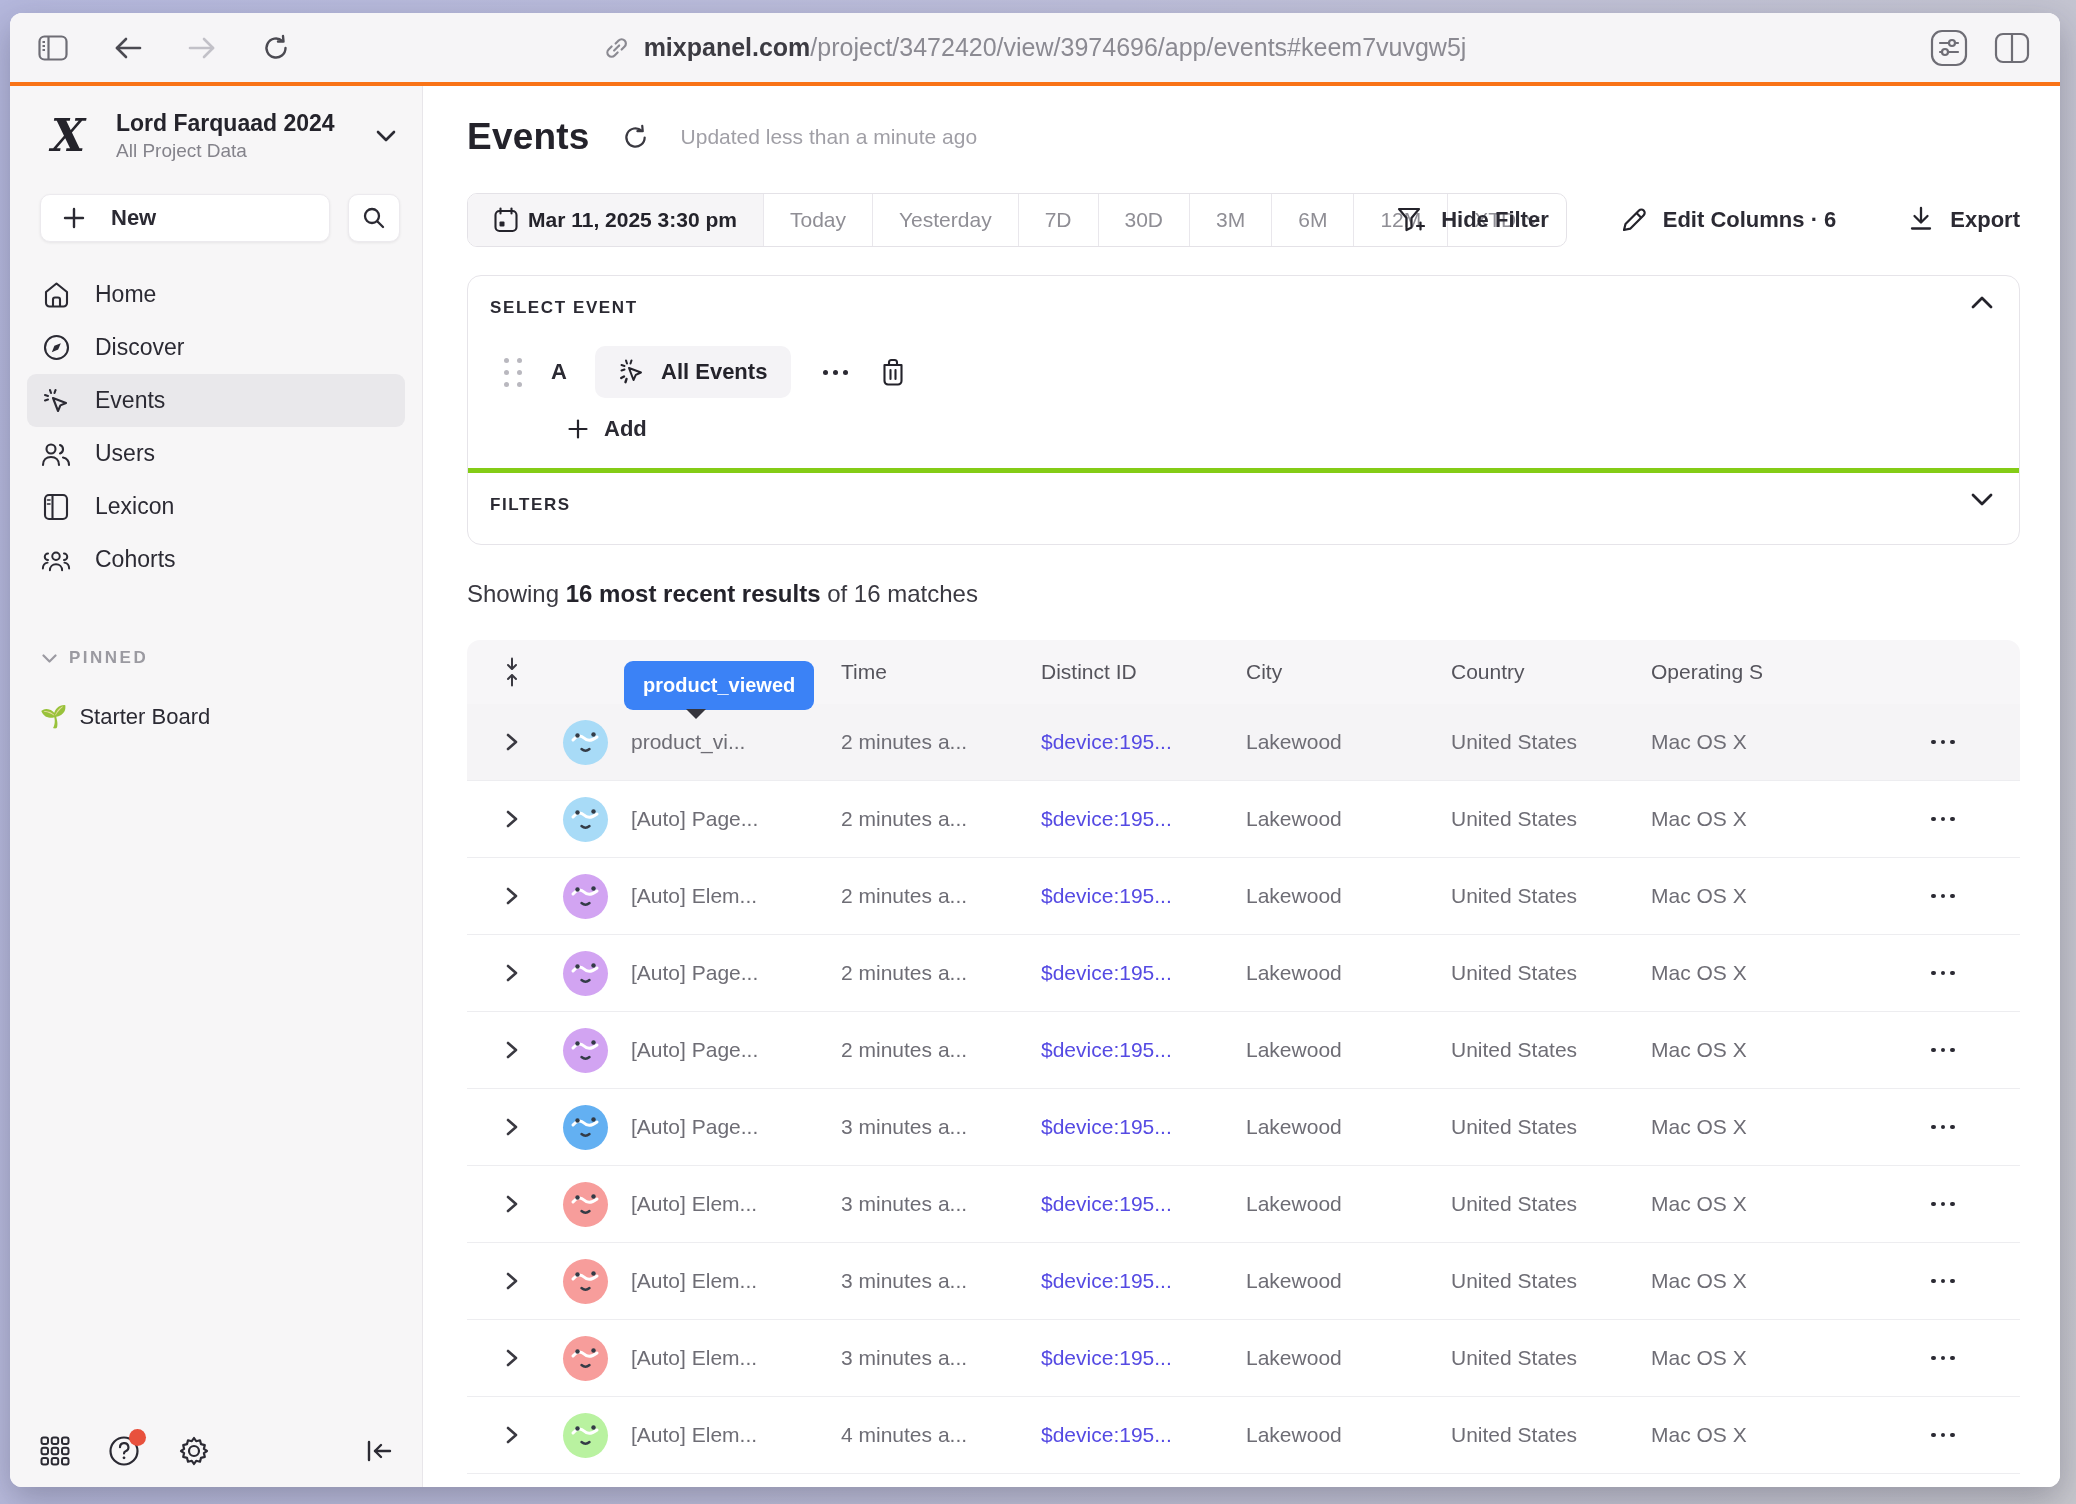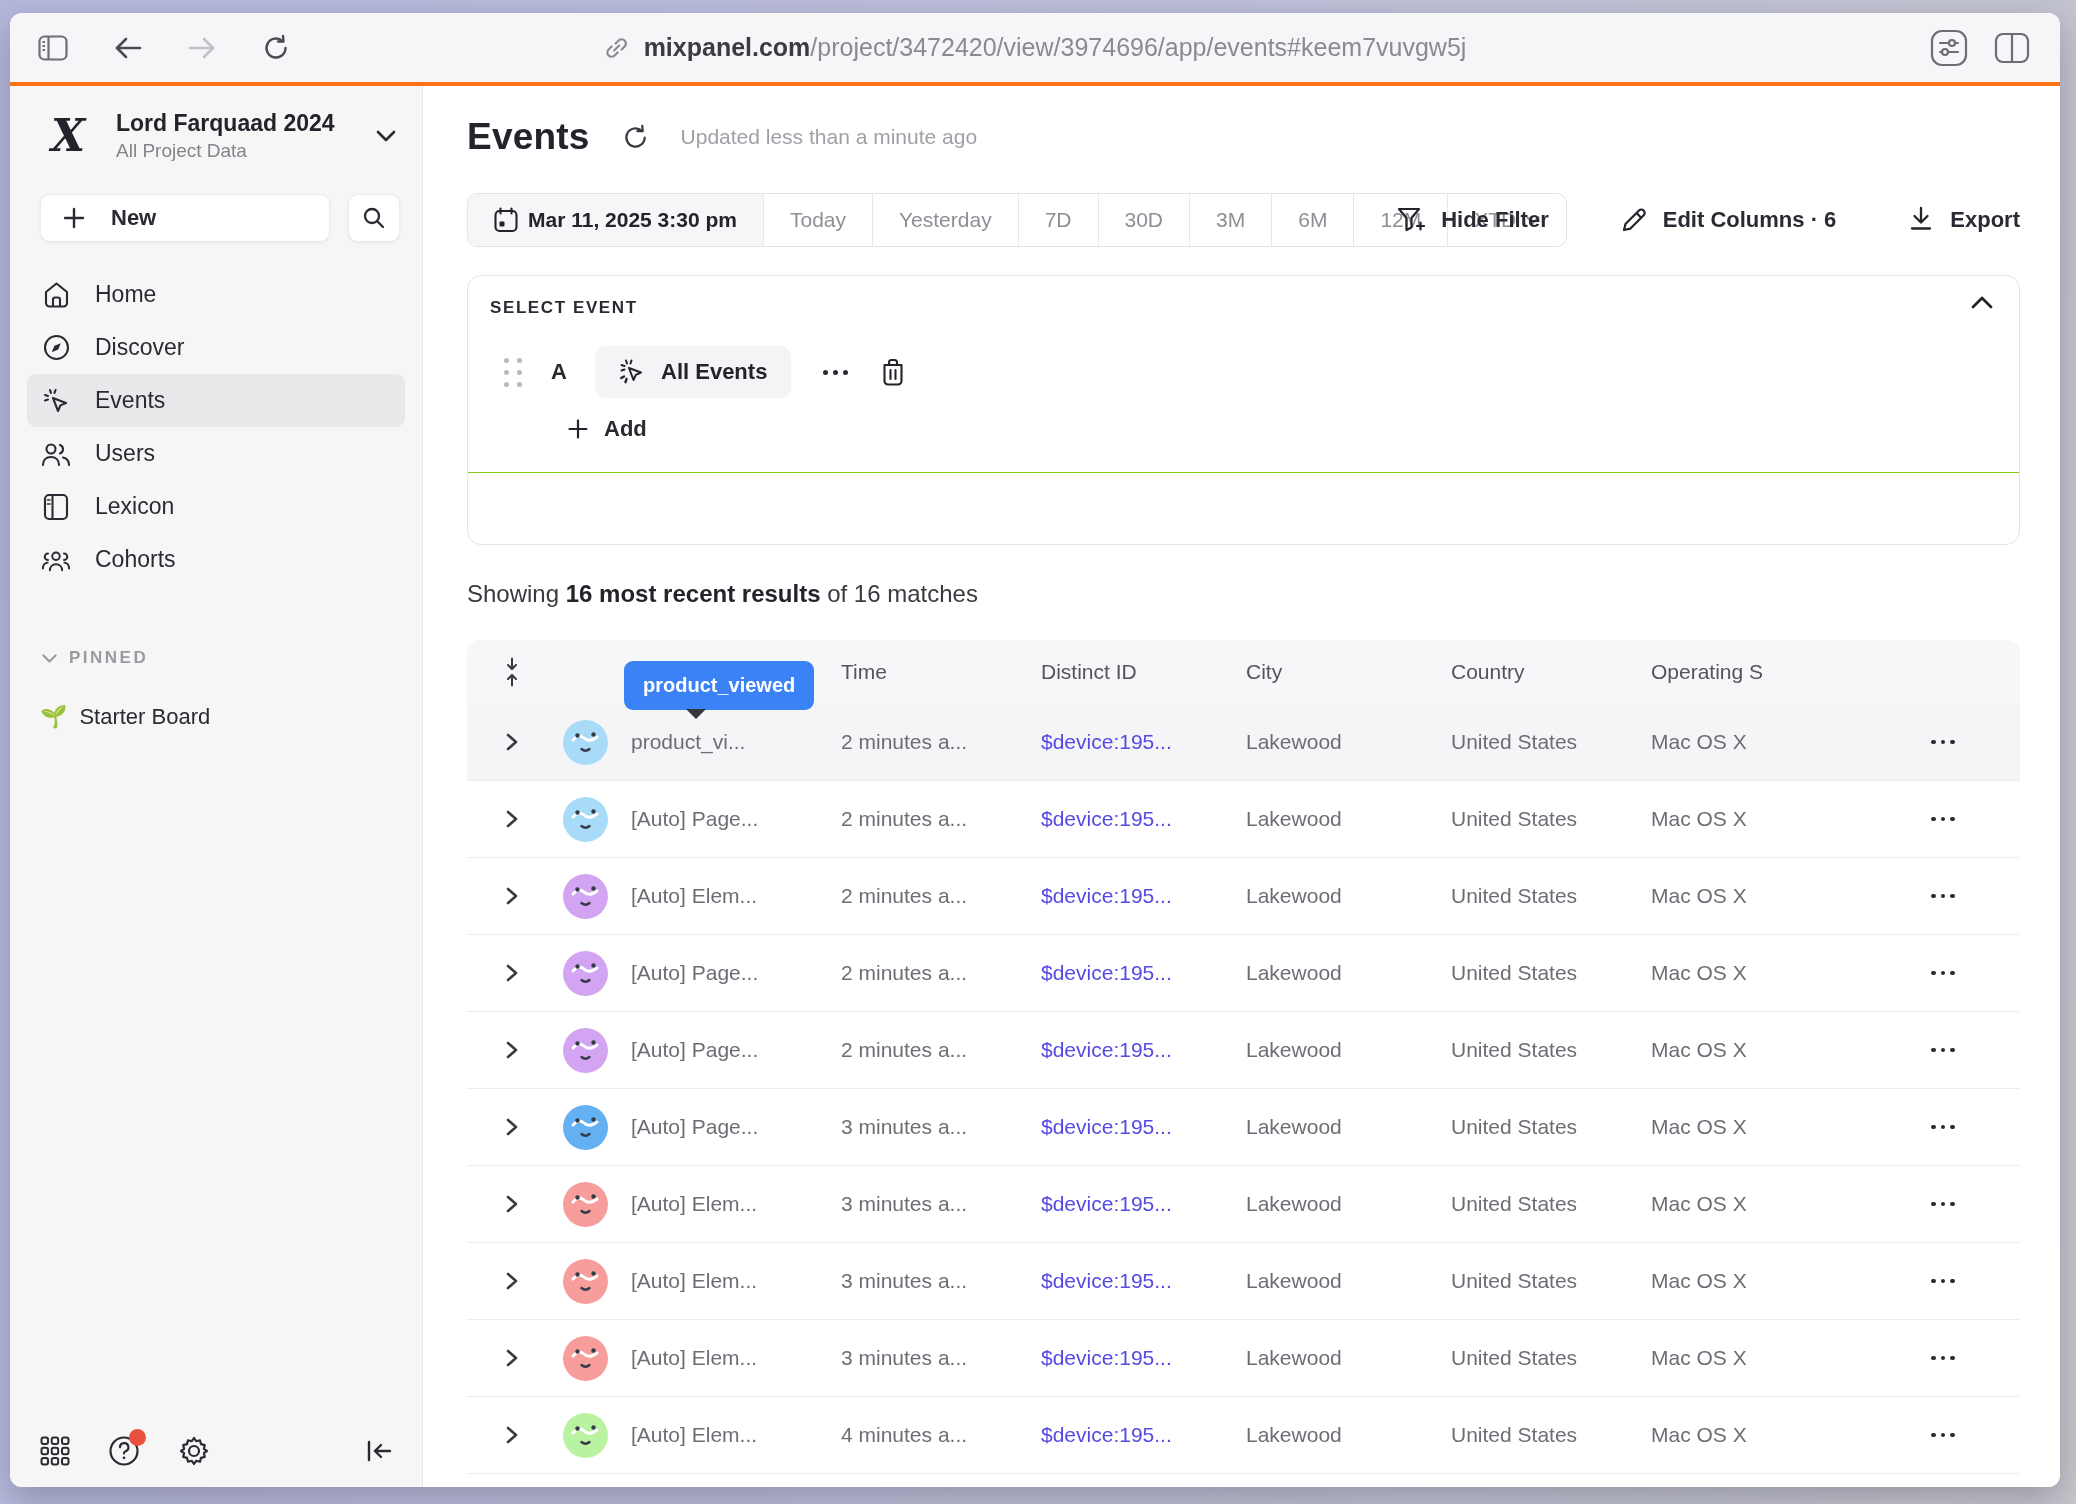--- a/index.html
+++ b/index.html
@@ -74,21 +74,21 @@
   .tool-row { position:absolute; left:44px; right:16px; top:107px; height:54px; display:flex; align-items:center; }
   .datebar { display:flex; height:54px; border:1px solid #e4e2e7; border-radius:10px; overflow:hidden; background:#fff;justify-content:flex-end; }
   .seg { display:flex; align-items:center; gap:10px; padding:0 26px; font-size:21px; color:#8f8e95;
     border-left:1px solid #e9e7ec; cursor:pointer; white-space:nowrap; }
   .seg.first { border-left:none; background:#f6f5f7; color:#24232b; font-weight:600; }
   .right-tools { position:absolute; right:24px; top:0; height:54px; display:flex; align-items:center; gap:72px; }
   .tool-btn { display:flex; align-items:center; gap:16px; font-size:22px; font-weight:600; color:#2b2a33; cursor:pointer; white-space:nowrap; }
   
   .qcard { position:absolute; left:44px; right:40px; top:189px; height:270px;
     border:1px solid #e6e4e9; border-radius:14px; background:#fff; }
-  .qsec1 { position:relative; height:197px; border-bottom:1px solid #84cc16; }
+  .qsec1 { position:relative; height:197px; border-bottom:5px solid #84cc16; }
   .sec-label { position:absolute; left:22px; top:22px; font-size:17px; font-weight:700; letter-spacing:1.6px; color:#2b2a33; }
   .sec-chev { position:absolute; right:26px; top:20px; cursor:pointer; }
   .event-row { position:absolute; left:36px; top:70px; display:flex; align-items:center; gap:26px; }
   .drag-dots { display:grid; grid-template-columns:6px 6px; grid-gap:7px; cursor:grab; }
   .drag-dots i { width:5px; height:5px; border-radius:50%; background:#b9b8bf; }
   .row-letter { font-size:22px; font-weight:600; color:#2b2a33; width:20px; text-align:center; }
   .event-pill { display:flex; align-items:center; gap:14px; background:#f4f3f6; border-radius:10px;
     height:52px; padding:0 24px; font-size:22px; font-weight:700; color:#24232b; cursor:pointer; }
   .dots3 { display:flex; gap:5px; cursor:pointer; padding:6px; }
   .dots3 i { width:5px; height:5px; border-radius:50%; background:#2b2a33; }
@@ -472,20 +472,28 @@
           <div class="add-row">
             <span>
               <svg width="20" height="20" viewBox="0 0 20 20" fill="none" stroke="#24232b" stroke-width="2.2" stroke-linecap="round">
                   <line x1="10" y1="1.5" x2="10" y2="18.5"></line>
                   <line x1="1.5" y1="10" x2="18.5" y2="10"></line>
                 </svg>
             </span>
             <span>Add</span>
           </div>
         </div>
+        <div class="qsec2">
+          <span class="sec-label">FILTERS</span>
+          <span class="sec-chev icon-btn">
+            <svg width="22" height="13" viewBox="0 0 22 13" fill="none" stroke="#24232b" stroke-width="2.8" stroke-linecap="round" stroke-linejoin="round">
+                <polyline points="2,2 11,11 20,2"></polyline>
+              </svg>
+          </span>
+        </div>
       </div>
 
       <div class="showing"><span>Showing </span><b>16 most recent results</b><span> of 16 matches</span></div>
 
       <div class="table" style="position:absolute;">
         <div class="tooltip">product_viewed</div>
         <div class="thead">
           <span class="sort-ic">
             <svg width="18" height="30" viewBox="0 0 18 30" fill="none" stroke="#3a3941" stroke-width="2" stroke-linecap="round" stroke-linejoin="round">
                 <line x1="9" y1="1.5" x2="9" y2="11.5"></line>

